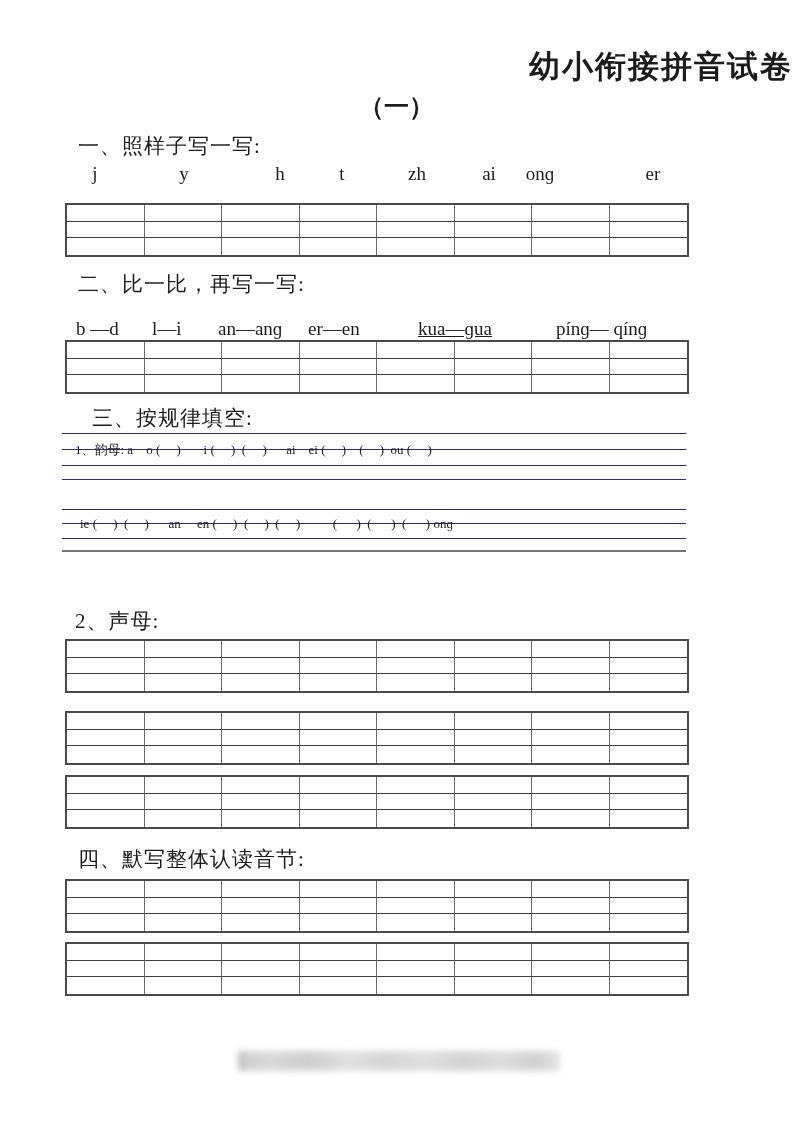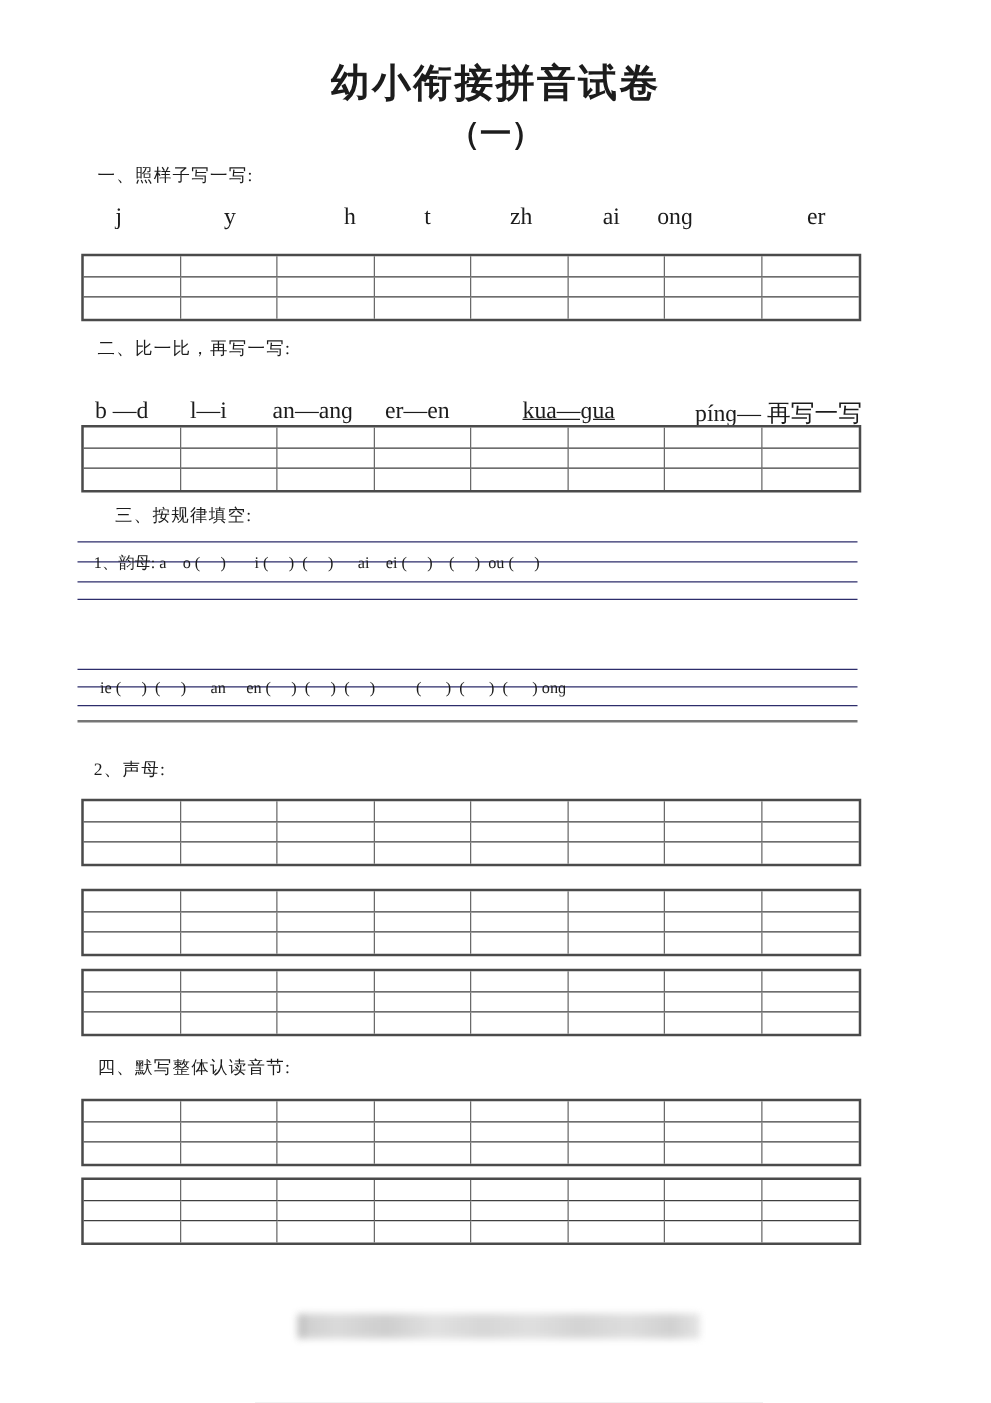--- a/index.html
+++ b/index.html
@@ -14,28 +14,28 @@
     position:relative;
     width:793px;height:1122px;
     margin:0 auto;
     background:#ffffff;
     font-family:"Liberation Serif","DejaVu Serif",serif;
     color:var(--ink);
     overflow:hidden;
   }
   .title{
     position:absolute;top:46px;left:0;width:100%;
-    text-align:center;font-size:31px;font-weight:bold;letter-spacing:2px;
+    text-align:right;font-size:31px;font-weight:bold;letter-spacing:2px;
   }
   .subtitle{
     position:absolute;top:90px;left:0;width:100%;
     text-align:center;font-size:25px;font-weight:bold;
   }
   .heading{
-    position:absolute;font-size:14px;letter-spacing:1px;white-space:pre;
+    position:absolute;font-size:21px;letter-spacing:1px;white-space:pre;
   }
   #h1{top:132px;left:78px;}
   #h2{top:270px;left:78px;}
   #h3{top:404px;left:92px;}
   #h4{top:607px;left:75px;}
   #h5{top:845px;left:78px;text-align:right;}
 
   
   .letters-row{position:absolute;top:163px;left:0;width:100%;height:26px;}
   .letters-row span{
@@ -81,21 +81,21 @@
   #t2{top:340px;}
   #t3{top:639px;}
   #t4{top:711px;}
   #t5{top:775px;}
   #t6{top:879px;}
   #t7{top:942px;}
 
   
   .fourline{position:absolute;left:62px;width:624px;}
   #g1{top:433px;height:48px;}
-  #g2{top:535px;height:43px;}
+  #g2{top:509px;height:43px;}
   .fourline .gl{position:absolute;left:0;right:0;height:0;border-top:1.6px solid var(--navy);}
   #g1 .gl:nth-of-type(1){top:0;}
   #g1 .gl:nth-of-type(2){top:16px;}
   #g1 .gl:nth-of-type(3){top:32px;}
   #g1 .gl:nth-of-type(4){top:46px;}
   #g2 .gl:nth-of-type(1){top:0;}
   #g2 .gl:nth-of-type(2){top:14px;}
   #g2 .gl:nth-of-type(3){top:29px;}
   #g2 .gl:nth-of-type(4){top:41px;border-top:2px solid #767676;}
   .fourline .fill-text{
@@ -161,21 +161,21 @@
       <div class="cell"></div>
     </div>
 
   <div class="heading" id="h2">二、比一比，再写一写:</div>
   <div class="pairs-row">
     <span>b —d</span>
     <span>l—i</span>
     <span>an—anɡ</span>
     <span>er—en</span>
     <span>kua—ɡua</span>
-    <span>pínɡ— 再写一写</span>
+    <span>pínɡ— qínɡ</span>
   </div>
   <div class="ptable" id="t2">
       <div class="cell"></div>
       <div class="cell"></div>
       <div class="cell"></div>
       <div class="cell"></div>
       <div class="cell"></div>
       <div class="cell"></div>
       <div class="cell"></div>
       <div class="cell"></div>

